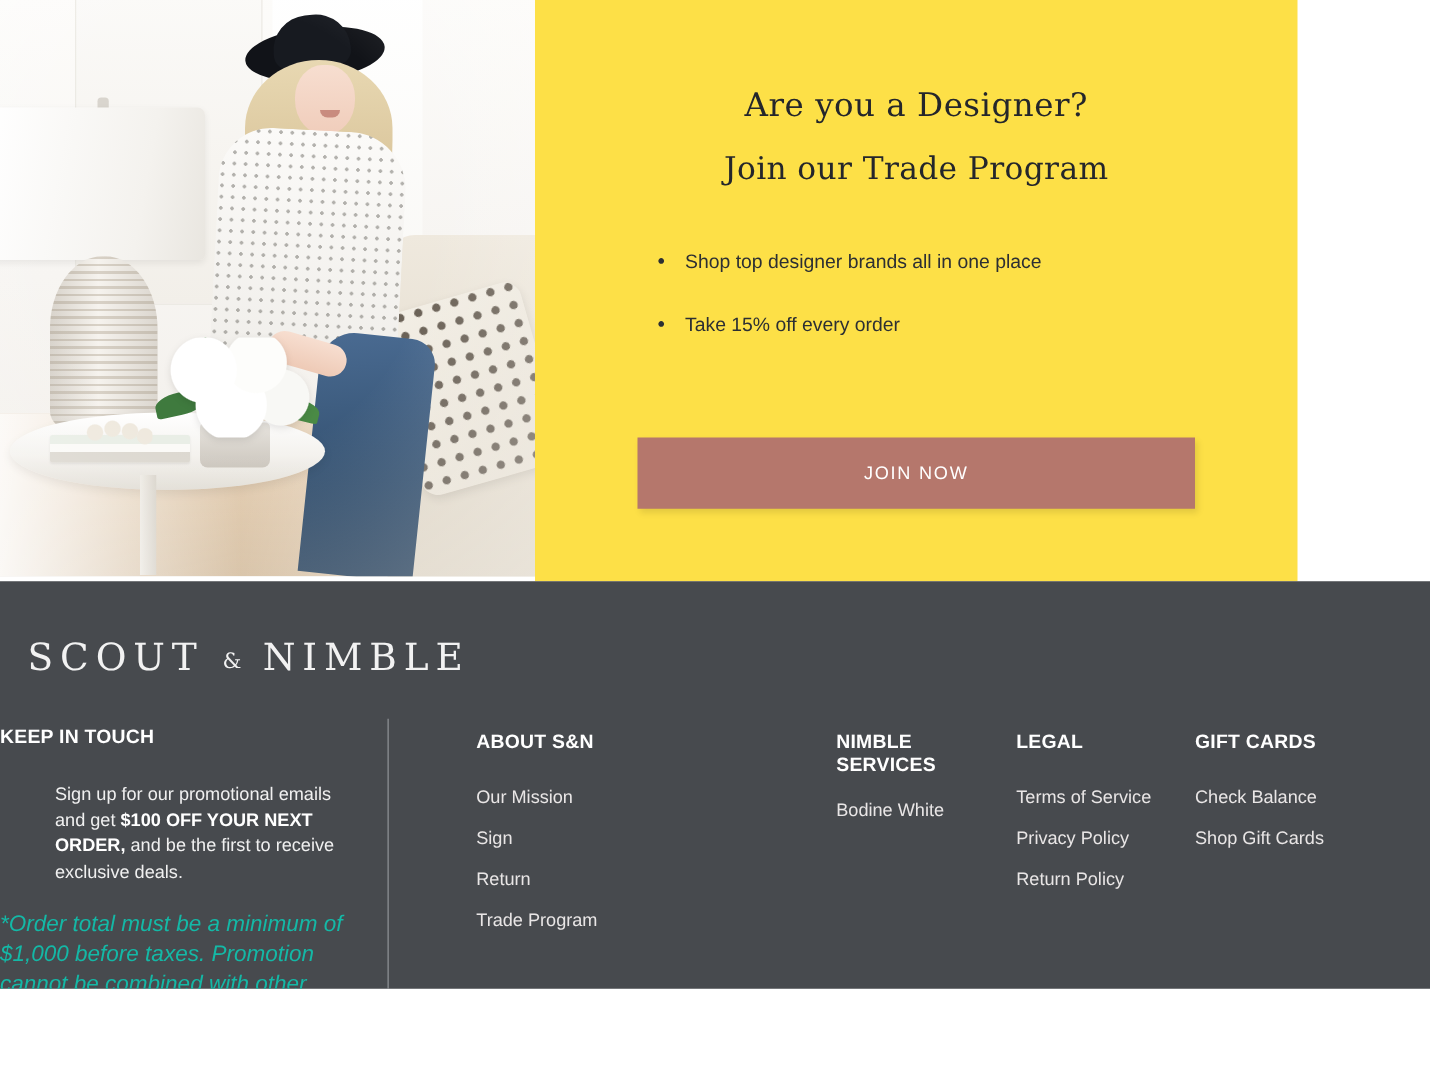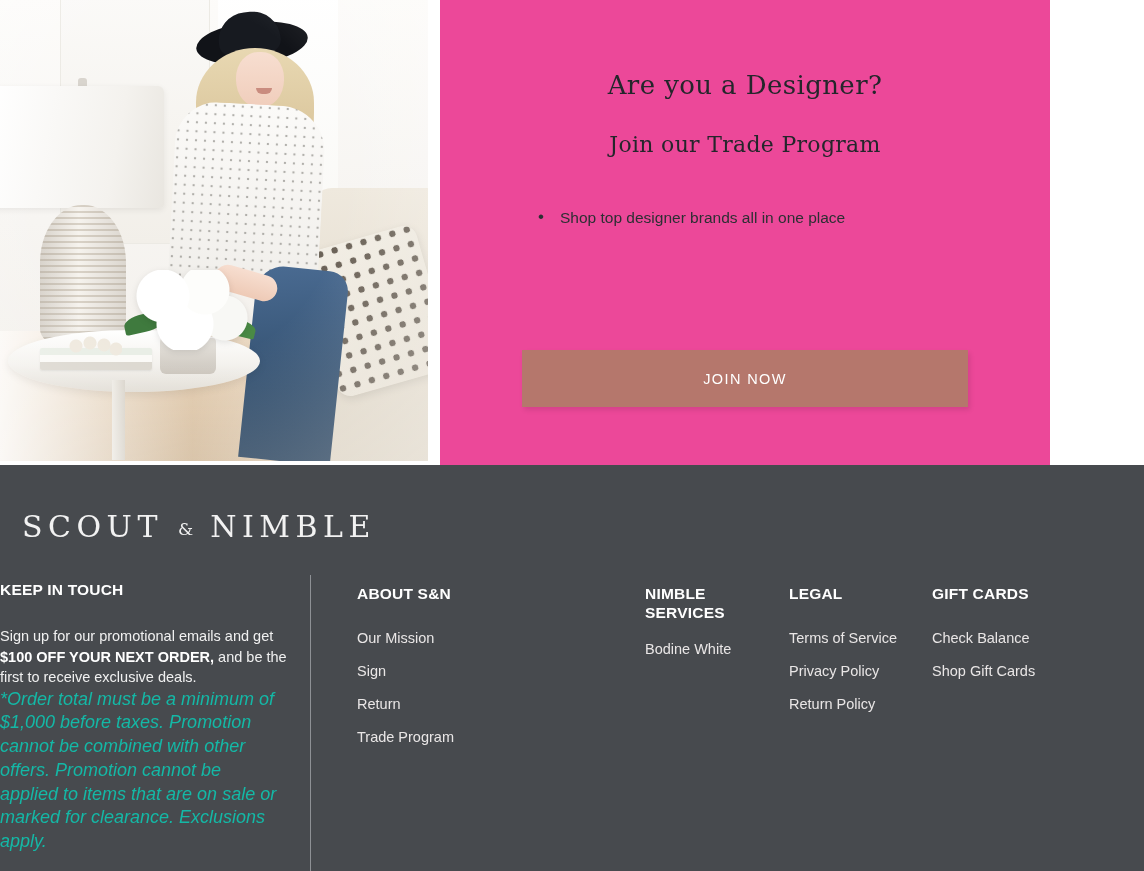--- a/index.html
+++ b/index.html
@@ -182,38 +182,38 @@
     transform: rotate(-16deg);
     box-shadow: 0 3px 8px rgba(0,0,0,.10);
   }
   .ph-vignette {
     position: absolute; inset: 0;
     background: radial-gradient(ellipse at 45% 40%, rgba(255,255,255,0) 45%, rgba(255,255,255,.35) 100%);
   }
 
   .hero-panel {
     position: absolute;
-    left: 440px; top: 0;
+    left: 428px; top: 0;
     width: 610px; height: 528px;
-    background: #ec4899;
+    background: #fde047;
   }
   .hero-title {
     margin-top: 70px;
     text-align: center;
     font-family: "DejaVu Serif", serif;
     font-size: 26px;
     font-weight: 400;
     color: #24262b;
     letter-spacing: .4px;
   }
   .hero-subtitle {
-    margin-top: 32px;
+    margin-top: 20px;
     text-align: center;
     font-family: "DejaVu Serif", serif;
-    font-size: 22px;
+    font-size: 25px;
     font-weight: 400;
     color: #24262b;
     letter-spacing: .3px;
   }
   .hero-list {
     margin: 52px 0 0 82px;
     padding: 0;
     list-style: none;
   }
   .hero-list li {
@@ -240,21 +240,21 @@
     font-family: "Liberation Sans", sans-serif;
     font-size: 14.5px;
     letter-spacing: 1.4px;
     cursor: pointer;
     box-shadow: 2px 3px 5px rgba(0,0,0,.10);
   }
 
   
   .footer {
     position: relative;
-    width: 1144px; height: 406px;
+    width: 1144px; height: 326px;
     background: #474a4e;
     color: #ffffff;
     overflow: hidden;
   }
   .footer-logo {
     position: absolute;
     left: 22px; top: 44px;
     font-family: "DejaVu Serif", serif;
     font-size: 30px;
     font-weight: 400;
@@ -277,40 +277,43 @@
     font-size: 15.5px;
     font-weight: bold;
     letter-spacing: .2px;
     color: #ffffff;
     margin-bottom: 27px;
   }
   .keep-body {
     font-size: 14.5px;
     line-height: 1.42;
     color: #f0f0f0;
+    margin-bottom: 20px;
+    padding-left: 44px;
   }
   .keep-body b { font-weight: bold; color: #ffffff; }
   .keep-fine {
     font-size: 18px;
     font-style: italic;
     line-height: 1.32;
     color: #14b8a6;
     width: 284px;
   }
 
   .footer-divider {
     position: absolute;
     left: 310px; top: 110px;
     width: 1px; height: 296px;
     background: #8e9195;
   }
 
   .link-col {
     position: absolute;
     top: 120px;
+    margin-left: 24px;
   }
   .link-col h4 {
     font-size: 15.5px;
     font-weight: bold;
     color: #ffffff;
     letter-spacing: .2px;
     line-height: 1.22;
     margin-bottom: 26px;
     max-width: 120px;
   }
@@ -366,20 +369,21 @@
     <div class="ph-flowers"></div>
     <div class="ph-vignette"></div>
   </div>
 
   <div class="hero-panel">
     <h1 class="hero-title">Are you a Designer?</h1>
     <h2 class="hero-subtitle">Join our Trade Program</h2>
 
     <ul class="hero-list">
       <li>Shop top designer brands all in one place</li>
+      <li>Take 15% off every order</li>
     </ul>
 
     <button class="join-btn">JOIN NOW</button>
   </div>
 </div>
 
 <div class="footer">
 
   <div class="footer-logo">
     <span>SCOUT</span>

